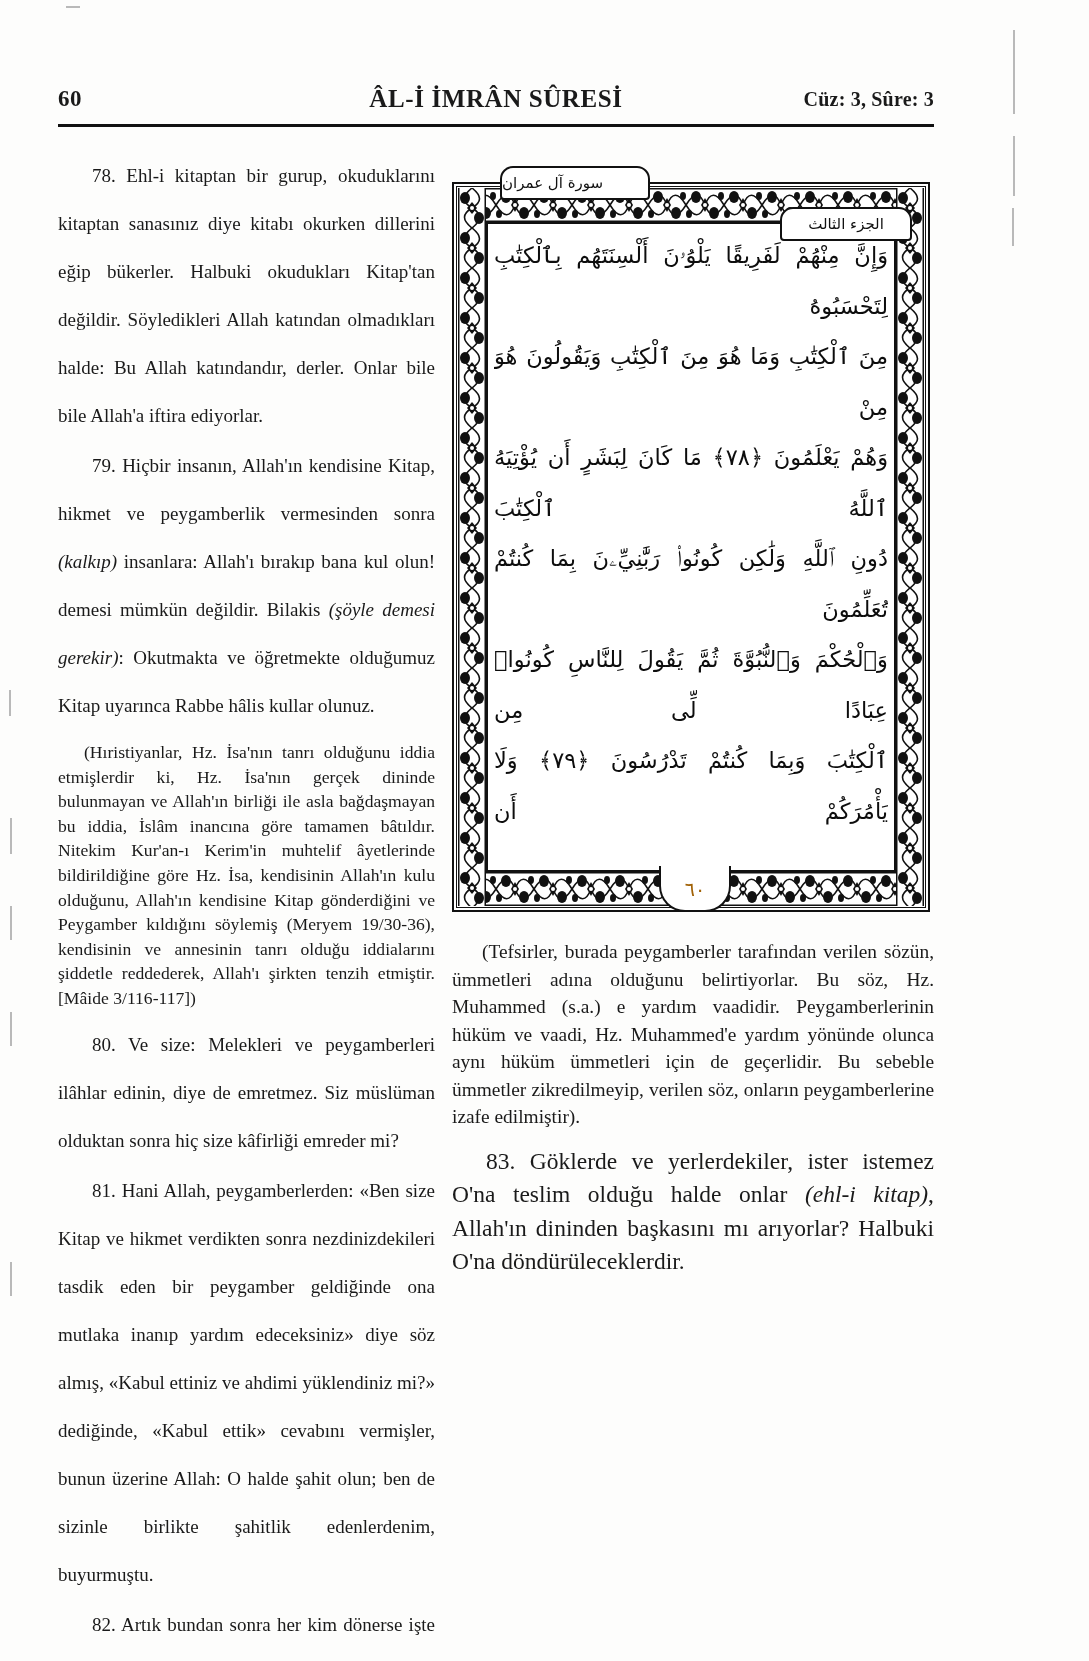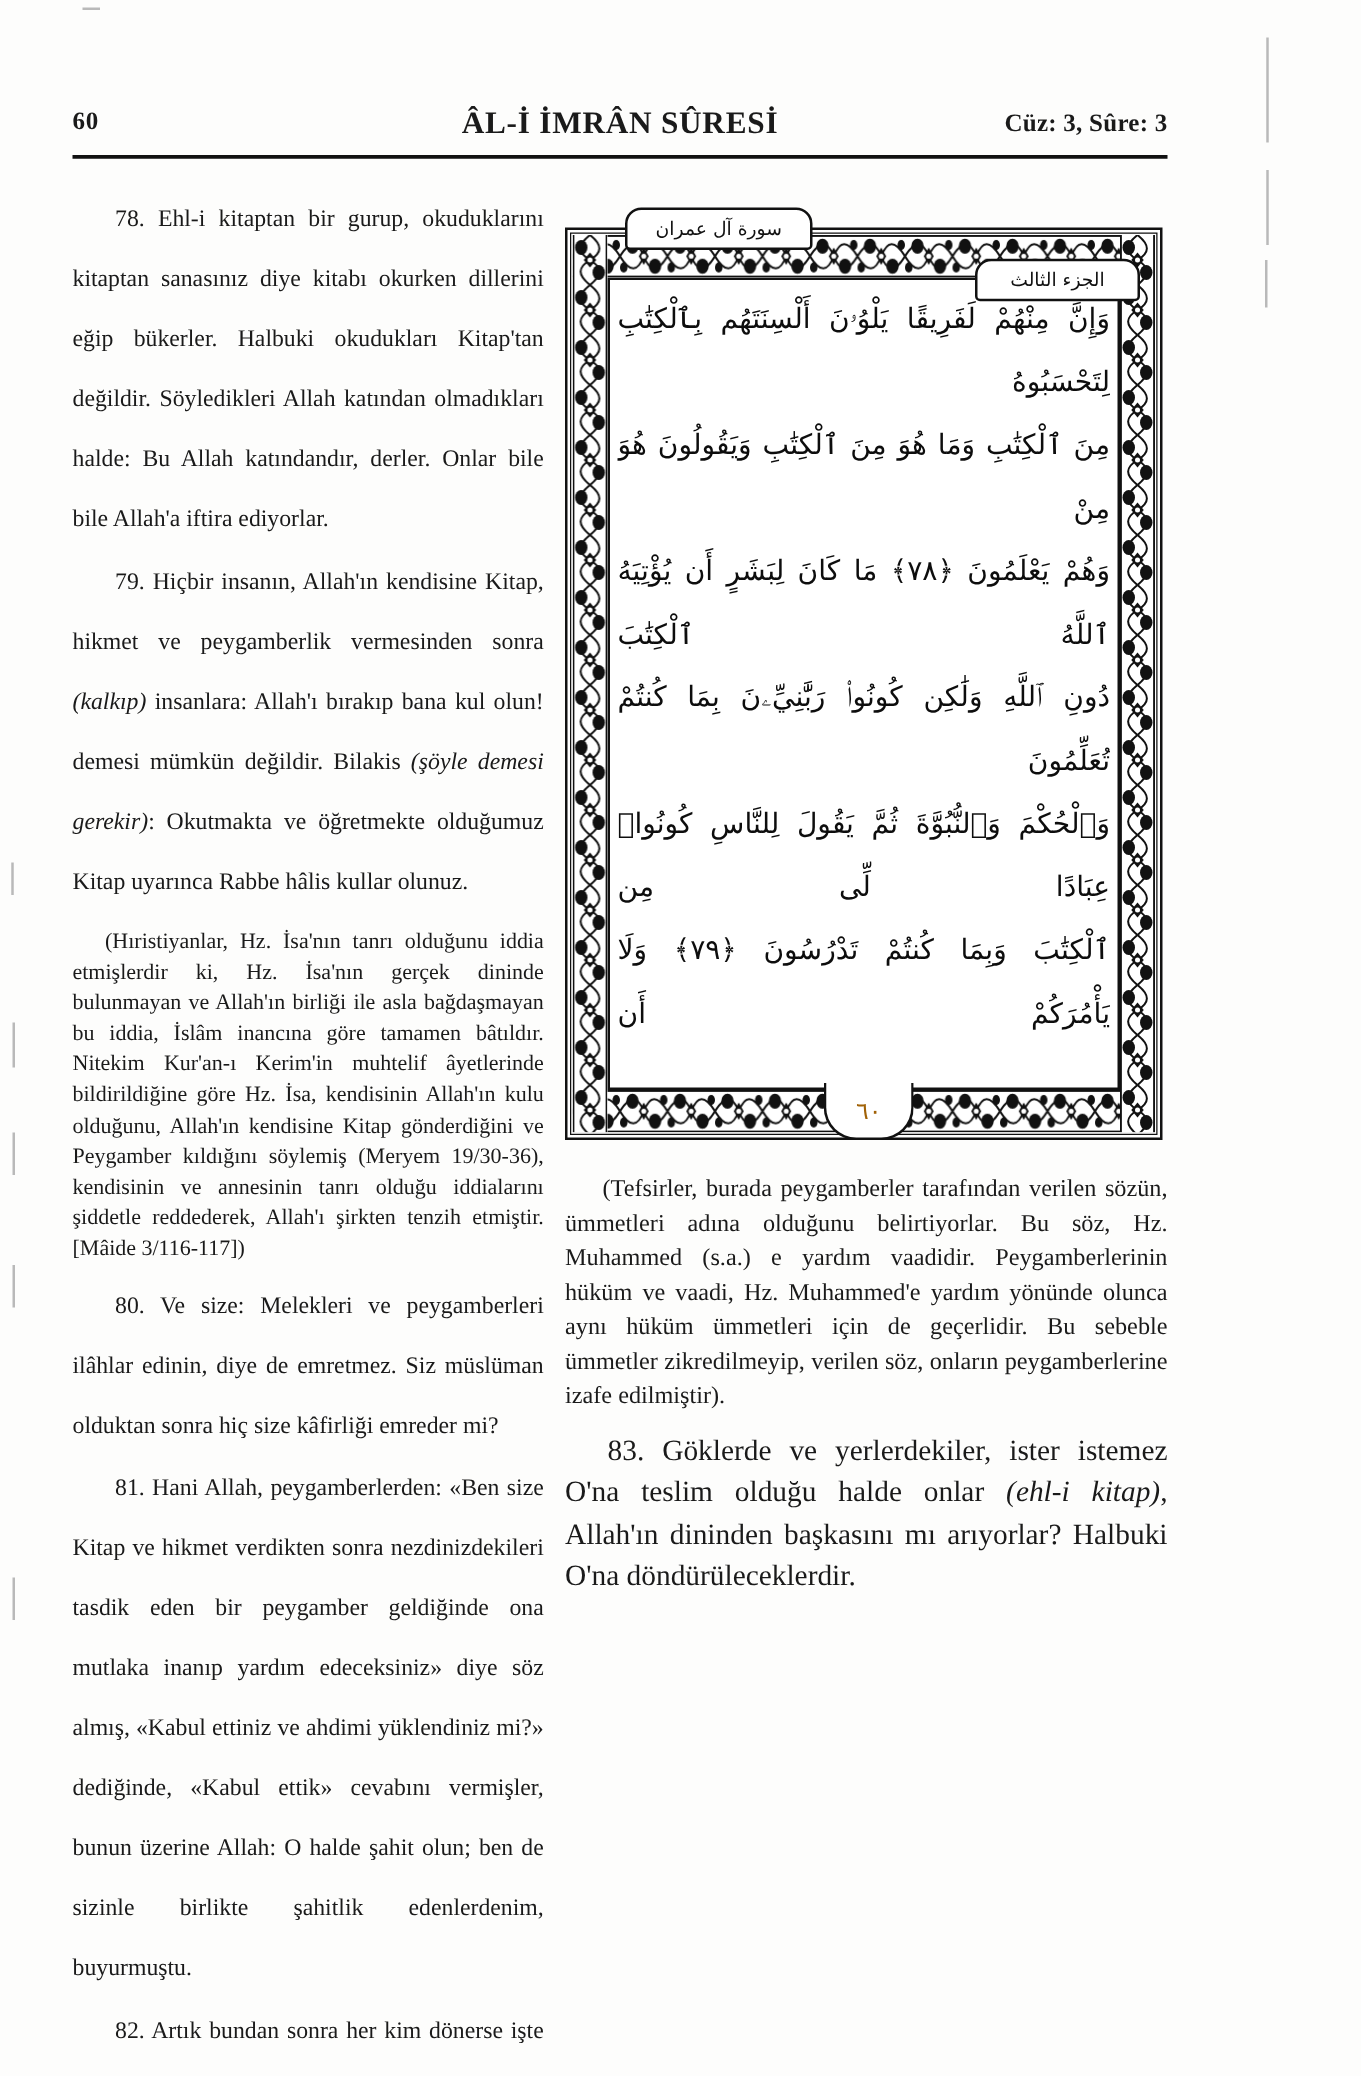--- a/index.html
+++ b/index.html
@@ -33,21 +33,21 @@
     position: absolute;
     left: 58px;
     top: 86px;
     width: 876px;
     height: 40px;
   }
   .header-page-number {
     position: absolute;
     left: 0;
     top: 0;
-    font-size: 20px;
+    font-size: 23px;
     font-weight: bold;
     letter-spacing: 0.5px;
   }
   .header-title {
     position: absolute;
     left: 0;
     right: 0;
     top: -1px;
     text-align: center;
     font-size: 25px;
@@ -202,20 +202,21 @@
     direction: rtl;
   }
   .cartouche-juz {
     right: 22px;
     width: 132px;
     margin-top: 41px;
   }
   .cartouche-sure {
     left: 48px;
     width: 150px;
+    justify-content: flex-end;
   }
   .cartouche span {
     font-family: "DejaVu Sans", sans-serif;
     font-size: 15px;
     color: #111;
     white-space: nowrap;
   }
 
   
   .page-medallion {

